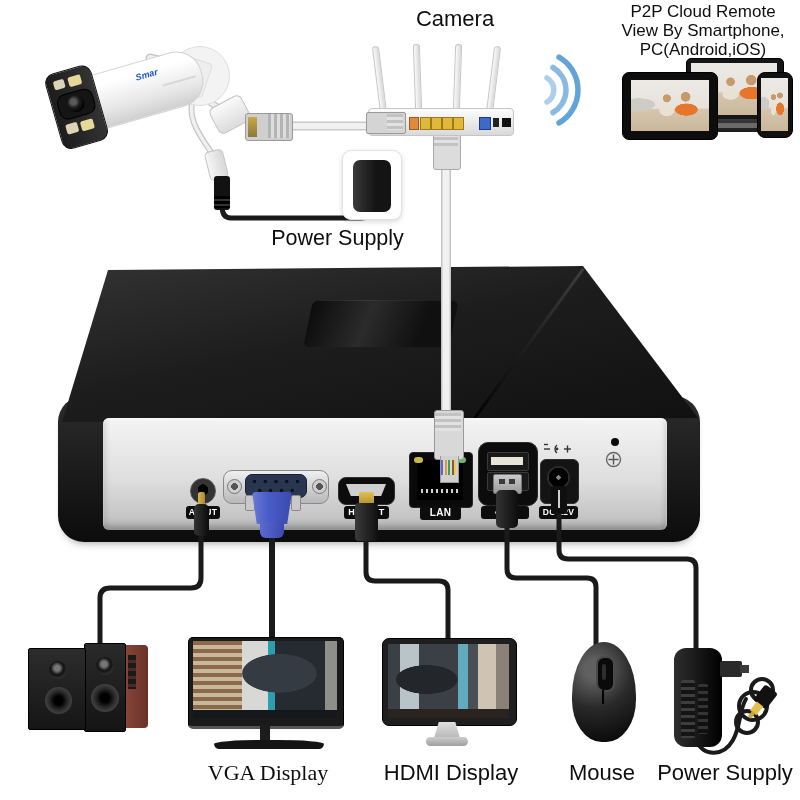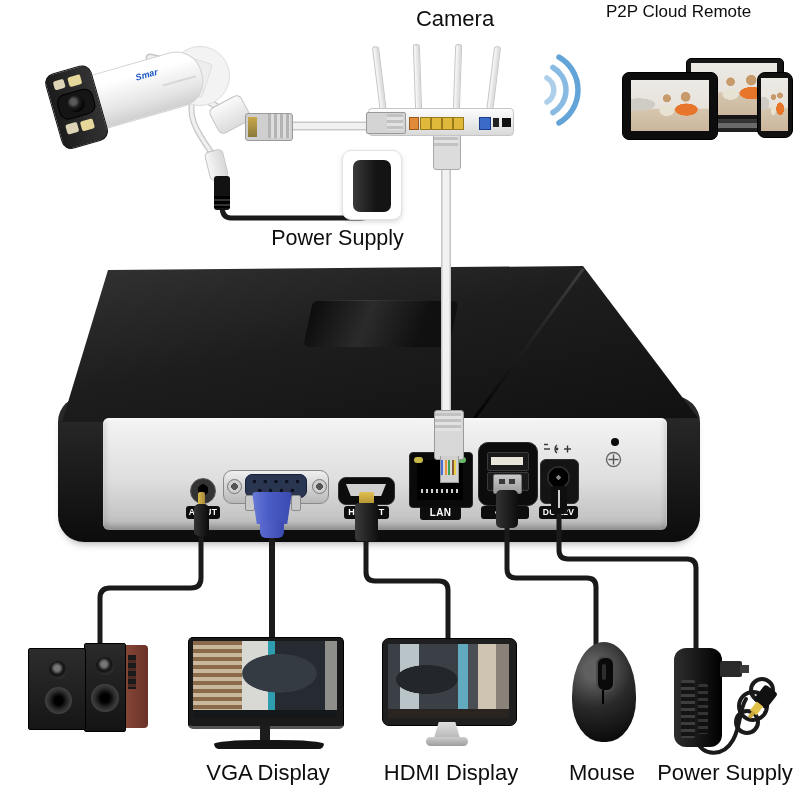--- a/index.html
+++ b/index.html
@@ -1,20 +1,20 @@
 <!DOCTYPE html>
 <html><head>
 <meta charset="utf-8">
 <style>
   html,body{margin:0;padding:0;background:#fff;}
   #canvas{position:relative;width:800px;height:800px;background:#fff;overflow:hidden;
           font-family:"Liberation Sans",sans-serif;}
   .abs{position:absolute;}
   .cap{position:absolute;font-size:22px;color:#0e0e0e;text-align:center;white-space:nowrap;}
-  .p2p{position:absolute;font-size:17px;line-height:19px;color:#0e0e0e;}
+  .p2p{position:absolute;font-size:17px;line-height:19px;color:#0e0e0e;text-align:center;}
   .pill{position:absolute;background:#0d0d0d;color:#fff;border-radius:3px;
         font-weight:bold;font-size:9px;line-height:13px;text-align:center;letter-spacing:.3px;}
   .photo{position:absolute;
     background:
       radial-gradient(circle at 46% 36%, #c79a6c 0 7%, transparent 8%),
       radial-gradient(ellipse at 46% 60%, #e8e2d2 0 12%, transparent 13%),
       radial-gradient(circle at 70% 33%, #c79a6c 0 7%, transparent 8%),
       radial-gradient(ellipse at 71% 58%, #e8762a 0 14%, transparent 15%),
       radial-gradient(ellipse at 10% 48%, #cfccc6 0 16%, transparent 17%),
       linear-gradient(180deg,#eceae6 0%,#e7e2da 55%,#d6c6ae 58%,#cab69d 100%);}
@@ -327,21 +327,23 @@
     <div class="abs" style="left:82px;top:40px;width:16px;height:38px;transform:rotate(38deg);">
       <div class="abs" style="left:0;top:0;width:16px;height:20px;background:#111;border-radius:3px;"></div>
       <div class="abs" style="left:4px;top:19px;width:8px;height:11px;background:#e3c24a;"></div>
       <div class="abs" style="left:6px;top:29px;width:4px;height:7px;background:#c9a83a;"></div>
     </div>
   </div>
 
   <div class="cap" style="left:400px;top:6px;width:110px;">Camera</div>
   <div class="p2p" style="left:606px;top:2px;width:194px;">
     <div>P2P Cloud Remote</div>
+    <div>View By Smartphone,</div>
+    <div>PC(Android,iOS)</div>
   </div>
   <div class="cap" style="left:240px;top:226px;width:195px;font-size:21.5px;">Power Supply</div>
 
-  <div class="cap" style="left:198px;top:760px;width:140px;">VGA Display</div>
+  <div class="cap" style="left:198px;top:760px;width:140px;font-family:Liberation Serif, serif;">VGA Display</div>
   <div class="cap" style="left:376px;top:760px;width:150px;">HDMI Display</div>
   <div class="cap" style="left:552px;top:760px;width:100px;">Mouse</div>
   <div class="cap" style="left:655px;top:760px;width:140px;">Power Supply</div>
 
 </div>
 
 </body></html>

